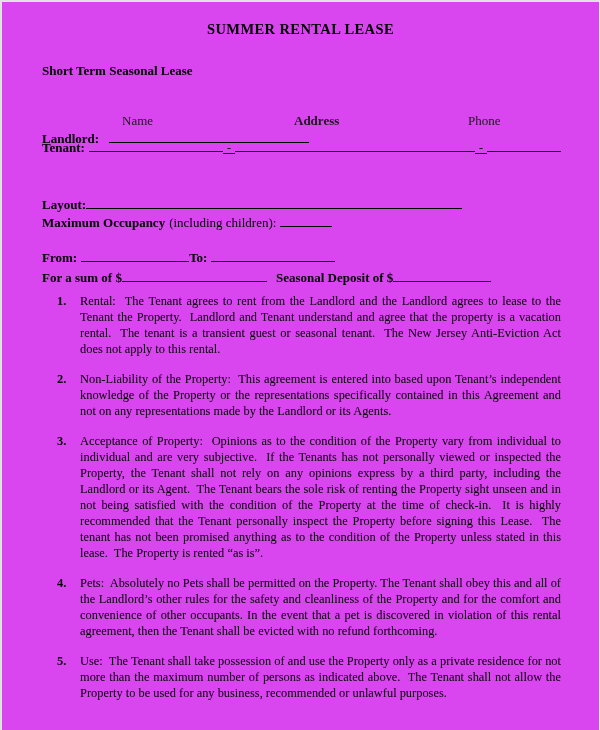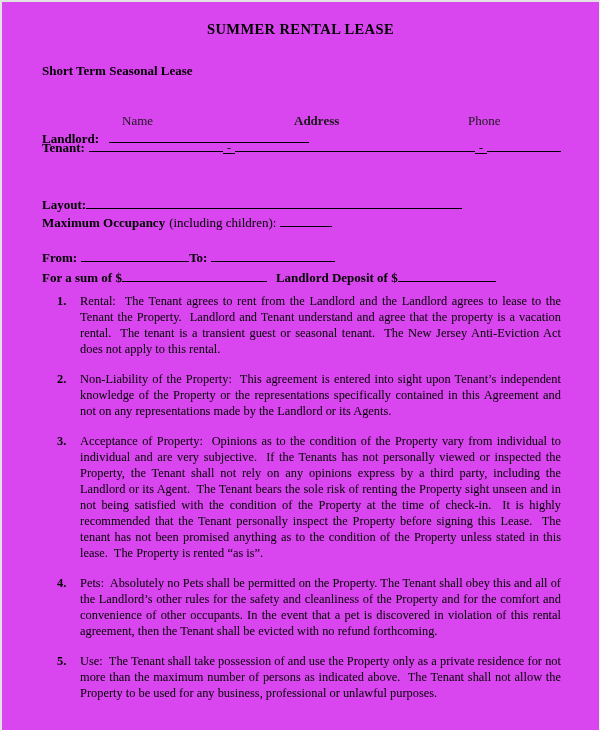--- a/index.html
+++ b/index.html
@@ -96,44 +96,44 @@
     <span class="blank" style="width:52px;"></span>
   </div>
 
   <div class="abs" style="left:40px; top:234px;margin-top:12px;">
     <span class="lbl">From:</span>
     <span class="blank" style="width:108px;"></span><span class="lbl">To:</span>
     <span class="blank" style="width:124px;"></span>
   </div>
 
   <div class="abs" style="left:40px; top:266px;">
-    <span class="lbl">For a sum of $</span><span class="blank" style="width:145px; margin-right:9px;"></span><span class="lbl">Landlord Deposit of $</span><span class="blank" style="width:98px;"></span>
+    <span class="lbl">For a sum of $</span><span class="blank" style="width:145px; margin-right:9px;"></span><span class="lbl">Seasonal Deposit of $</span><span class="blank" style="width:98px;"></span>
   </div>
 
   <div class="clauses">
 
     <div class="clause">
       <span class="clause-num">1.</span>
       <div class="clause-text"><span class="clause-title">Rental:</span><span>  The Tenant agrees to rent from the Landlord and the Landlord agrees to lease to the Tenant the Property.  Landlord and Tenant understand and agree that the property is a vacation rental.  The tenant is a transient guest or seasonal tenant.  The New Jersey Anti-Eviction Act does not apply to this rental.</span></div>
     </div>
 
     <div class="clause">
       <span class="clause-num">2.</span>
-      <div class="clause-text"><span class="clause-title">Non-Liability of the Property:</span><span>  This agreement is entered into sight upon Tenant’s independent knowledge of the Property or the representations specifically contained in this Agreement and not on any representations made by the Landlord or its Agents.</span></div>
+      <div class="clause-text"><span class="clause-title">Non-Liability of the Property:</span><span>  This agreement is entered into based upon Tenant’s independent knowledge of the Property or the representations specifically contained in this Agreement and not on any representations made by the Landlord or its Agents.</span></div>
     </div>
 
     <div class="clause">
       <span class="clause-num">3.</span>
       <div class="clause-text"><span class="clause-title">Acceptance of Property:</span><span>  Opinions as to the condition of the Property vary from individual to individual and are very subjective.  If the Tenants has not personally viewed or inspected the Property, the Tenant shall not rely on any opinions express by a third party, including the Landlord or its Agent.  The Tenant bears the sole risk of renting the Property sight unseen and in not being satisfied with the condition of the Property at the time of check-in.  It is highly recommended that the Tenant personally inspect the Property before signing this Lease.  The tenant has not been promised anything as to the condition of the Property unless stated in this lease.  The Property is rented “as is”.</span></div>
     </div>
 
     <div class="clause">
       <span class="clause-num">4.</span>
       <div class="clause-text"><span class="clause-title">Pets:</span><span>  Absolutely no Pets shall be permitted on the Property. The Tenant shall obey this and all of the Landlord’s other rules for the safety and cleanliness of the Property and for the comfort and convenience of other occupants. In the event that a pet is discovered in violation of this rental agreement, then the Tenant shall be evicted with no refund forthcoming.</span></div>
     </div>
 
     <div class="clause">
       <span class="clause-num">5.</span>
-      <div class="clause-text"><span class="clause-title">Use:</span><span>  The Tenant shall take possession of and use the Property only as a private residence for not more than the maximum number of persons as indicated above.  The Tenant shall not allow the Property to be used for any business, professional or unlawful purposes.</span></div>
+      <div class="clause-text"><span class="clause-title">Use:</span><span>  The Tenant shall take possession of and use the Property only as a private residence for not more than the maximum number of persons as indicated above.  The Tenant shall not allow the Property to be used for any business, recommended or unlawful purposes.</span></div>
     </div>
 
   </div>
 </div>
 
 </body></html>

